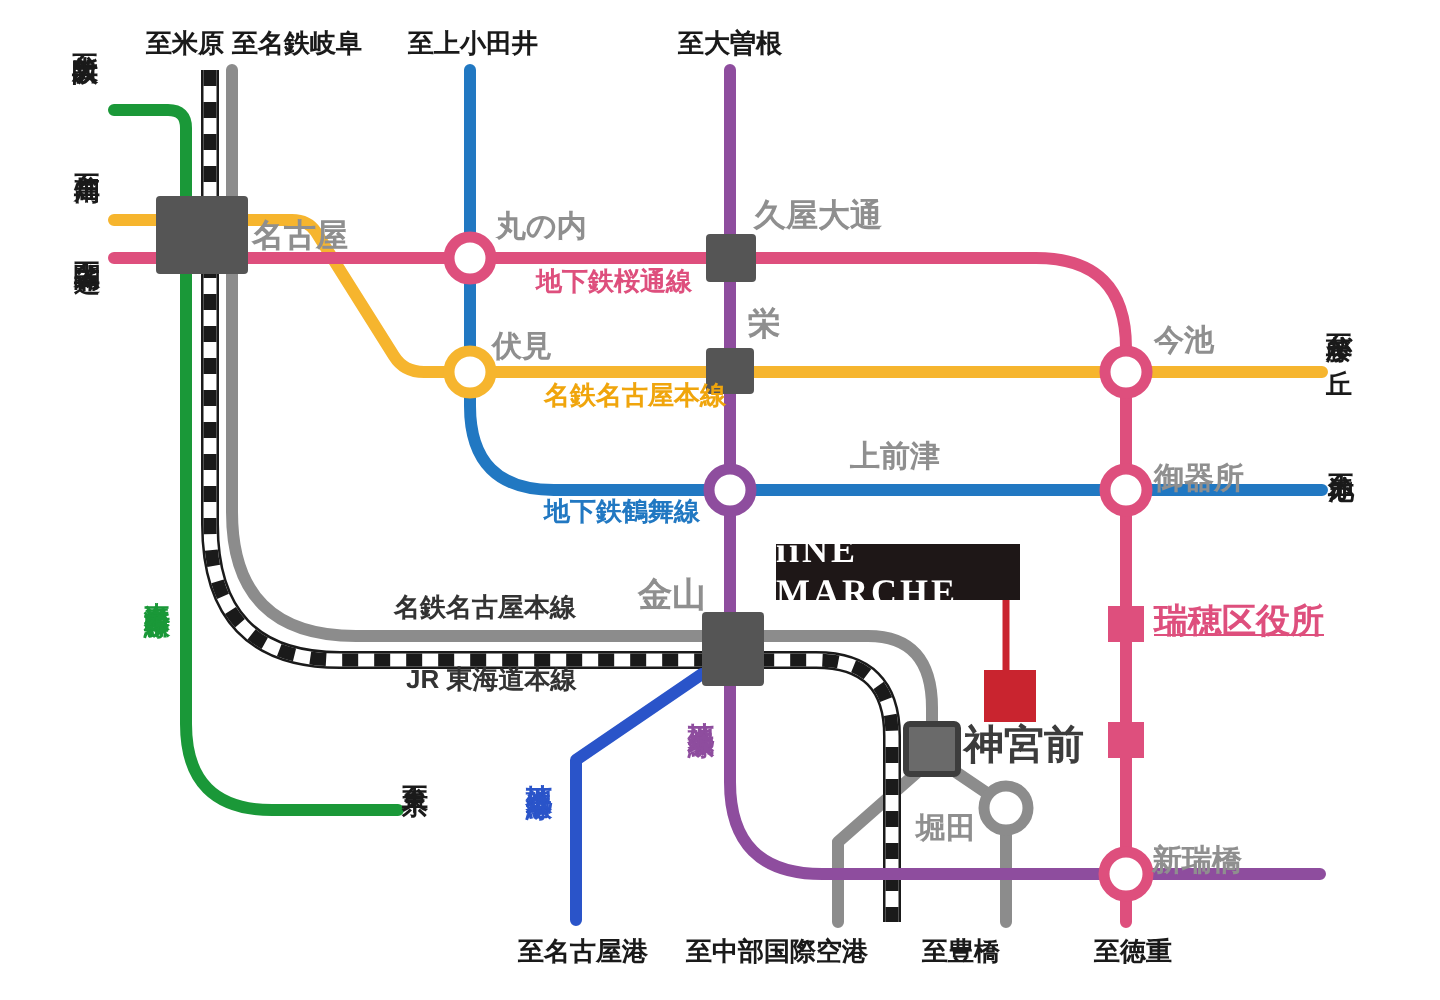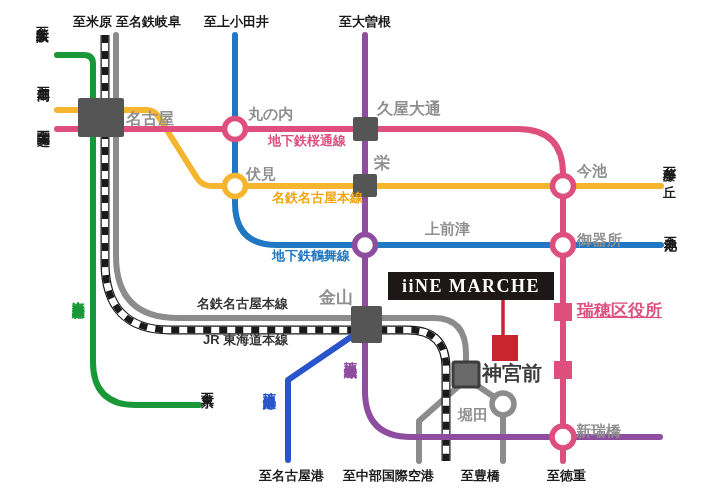--- a/index.html
+++ b/index.html
@@ -25,21 +25,21 @@
   .l-sakura{stroke:var(--sakura_pink,#de4f7d);}
   .l-higashiyama{stroke:var(--higashiyama_yellow,#f6b52e);}
   .l-tsurumai{stroke:var(--tsurumai_blue,#2178c2);}
   .l-meijo{stroke:var(--meijo_purple,#8e4d9e);}
   .l-meiko{stroke:var(--meiko_blue,#2a54c9);}
   .l-green{stroke:var(--shinkansen_green,#1a9838);}
   .l-gray{stroke:var(--meitetsu_gray,#8c8c8c);}
   .rail{fill:none;stroke-width:6;stroke-linecap:round;stroke-linejoin:round;}
   .sq{fill:var(--square_dark,#555);}
   .stn-circle{fill:#fff;stroke-width:5.5;}
-  #logo{position:absolute;left:388px;top:272px;width:166px;height:28px;
+  #logo{position:absolute;left:388px;top:272px;width:122px;height:28px;
         background:var(--logo_bg,#1e1717);color:#fff;display:flex;align-items:center;
         justify-content:center;font-size:18px;font-weight:bold;letter-spacing:1.5px;
         font-family:"Liberation Serif","DejaVu Serif",serif;}
 </style>
 </head>
 <body>
 
 <div id="map">
 
   <svg id="rails" width="720" height="500" viewBox="0 0 720 500">

